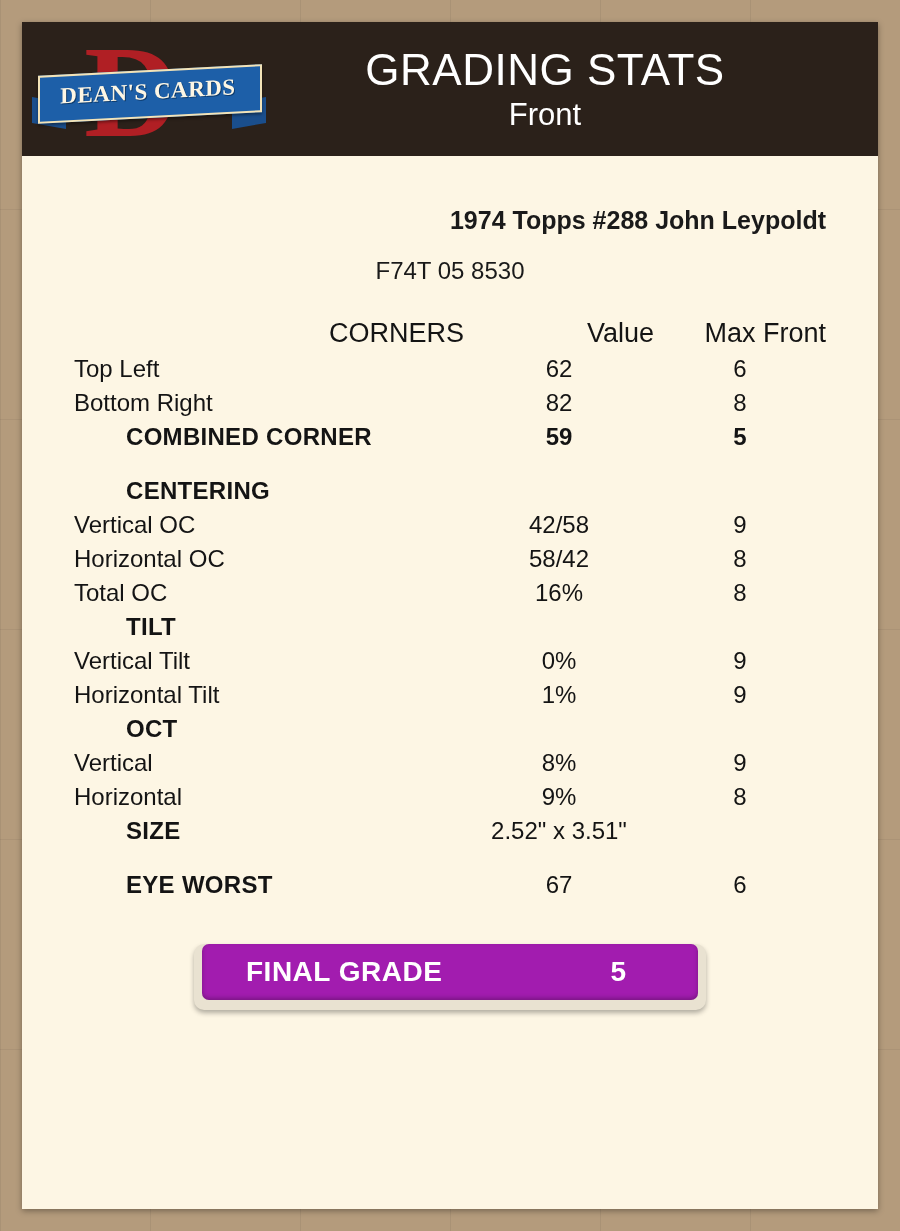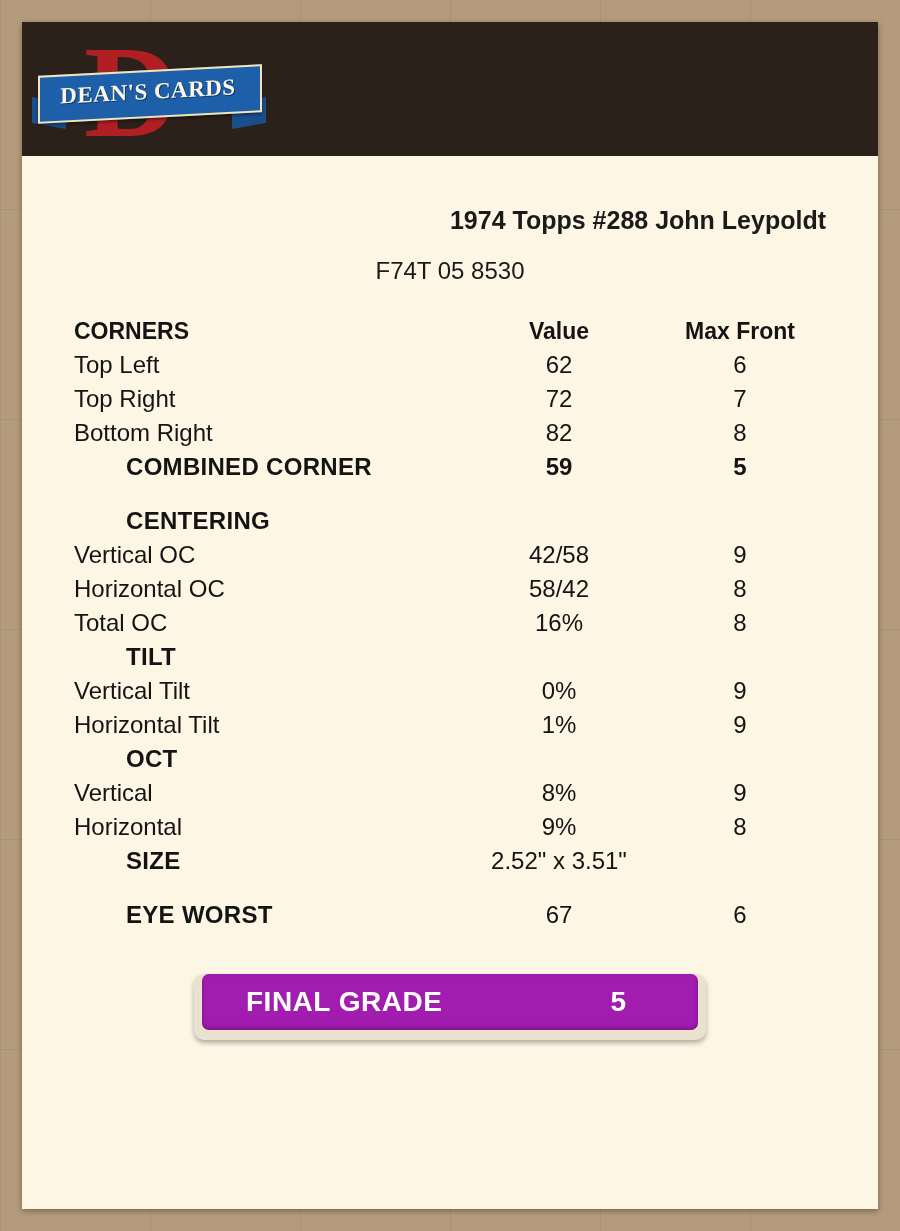--- a/index.html
+++ b/index.html
@@ -151,21 +151,21 @@
   td.c-label { width: 390px; text-align: left; padding-left: 52px; }
   td.c-value { width: 190px; text-align: center; }
   td.c-grade { width: 172px; text-align: center; }
 
   tr.section td.c-label {
     font-weight: bold;
     padding-left: 52px;
     letter-spacing: 0.3px;
   }
   tr.section td.c-value, tr.section td.c-grade { font-weight: bold; }
-  tr.head td { font-weight: bold; font-size: 23px; }
+  tr.head td { font-weight: normal; font-size: 27px; text-align: right; }
   tr.spacer td { height: 20px; padding: 0; }
   .grade-flag { color: #8f1616; font-weight: bold; }
   td.size-value {
     text-align: center;
     font-size: 24px;
   }
 
   
   .final-wrap {
     margin: 42px auto 0 auto;
@@ -213,44 +213,43 @@
 <div class="page">
 
   <div class="header">
     <div class="logo">
       <div class="logo-d">D</div>
       <div class="logo-tail-l"></div>
       <div class="logo-tail-r"></div>
       <div class="logo-banner"></div>
       <div class="logo-banner-text">DEAN'S CARDS</div>
     </div>
+    <div class="header-titles">
+      <div class="header-title">GRADING STATS</div>
+      <div class="header-sub">Front</div>
+    </div>
   </div>
 
   <div class="content">
 
     <div class="card-title">1974 Topps #288 John Leypoldt</div>
     <div class="card-serial">F74T 05 8530</div>
 
     <table class="stats">
       <tbody>
         <tr class="head">
           <td class="c-label">CORNERS</td>
           <td class="c-value">Value</td>
           <td class="c-grade">Max Front</td>
         </tr>
 
         <tr>
           <td class="c-label">Top Left</td>
           <td class="c-value">62</td>
           <td class="c-grade">6</td>
-        </tr>
-        <tr>
-          <td class="c-label">Top Right</td>
-          <td class="c-value">72</td>
-          <td class="c-grade">7</td>
         </tr>
         <tr>
           <td class="c-label">Bottom Right</td>
           <td class="c-value">82</td>
           <td class="c-grade">8</td>
         </tr>
 
         <tr class="section">
           <td class="c-label">COMBINED CORNER</td>
           <td class="c-value">59</td>

